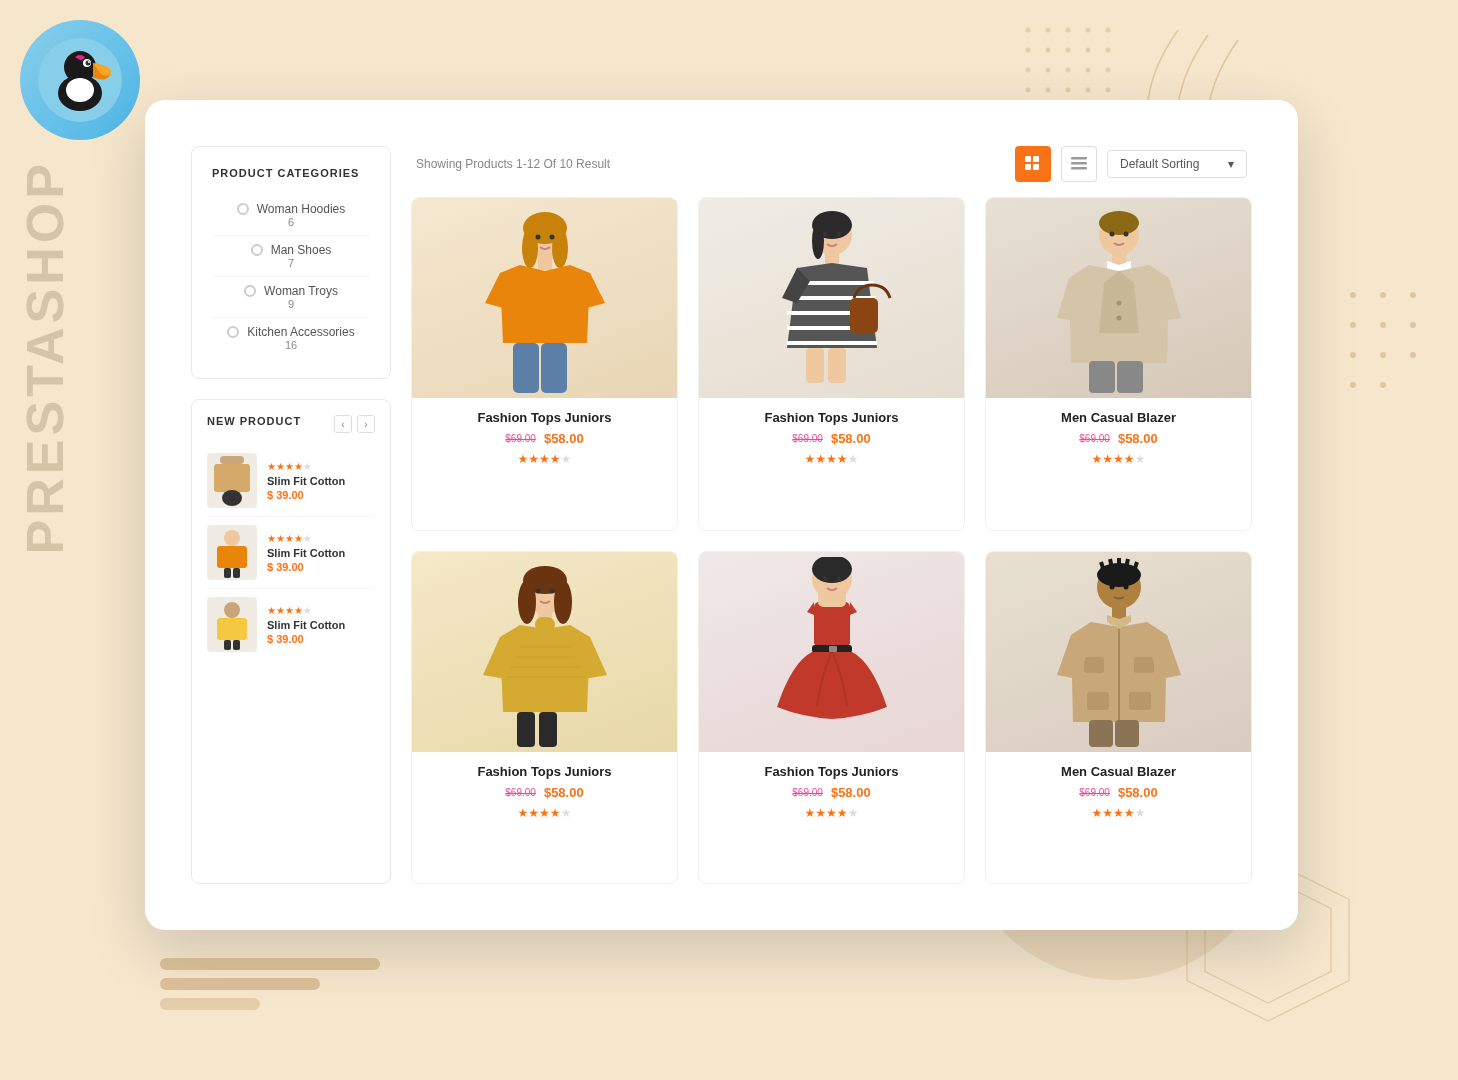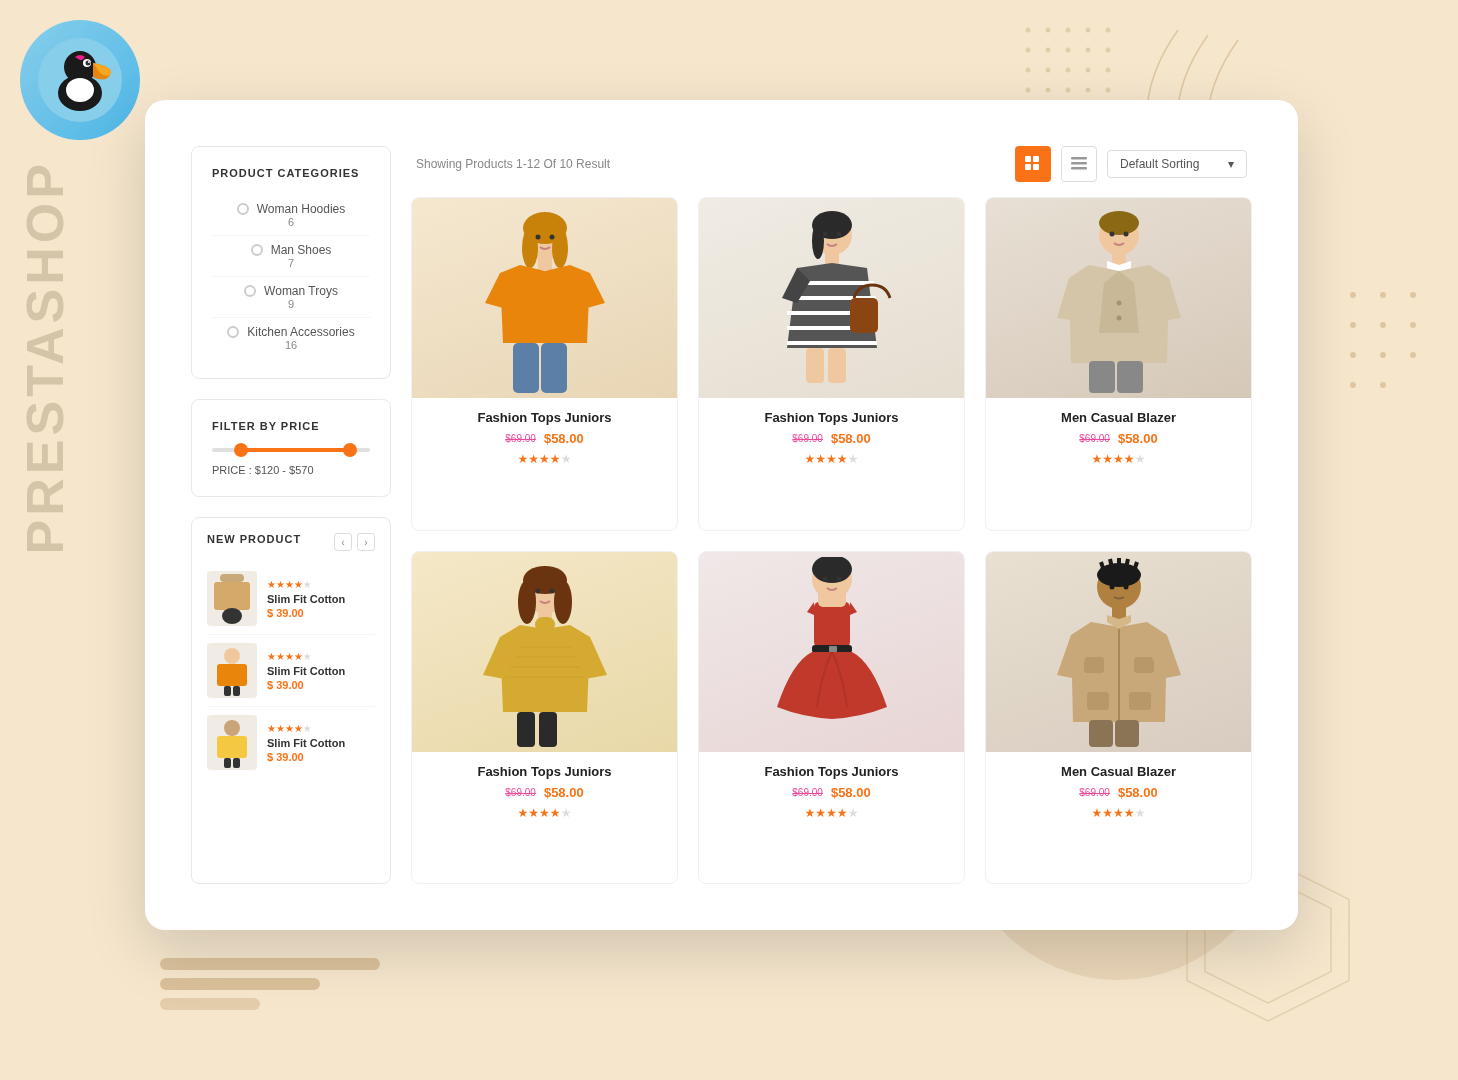--- a/index.html
+++ b/index.html
@@ -571,29 +571,20 @@
 
         <div class="category-item">
           <div class="category-left">
             <div class="category-radio"></div>
             <span class="category-name">Kitchen Accessories</span>
           </div>
           <span class="category-count">16</span>
         </div>
       </div>
 
-      <div class="price-section">
-        <div class="section-title">FILTER BY PRICE</div>
-        <div class="price-slider-track">
-          <div class="price-slider-fill"></div>
-          <div class="price-slider-thumb left"></div>
-          <div class="price-slider-thumb right"></div>
-        </div>
-        <div class="price-range-text">PRICE :  $120 - $570</div>
-      </div>
 
       <div class="new-product-section">
         <div class="new-product-header">
           <span class="new-product-title">NEW PRODUCT</span>
           <div class="nav-arrows">
             <div class="nav-arrow">‹</div>
             <div class="nav-arrow">›</div>
           </div>
         </div>
 

